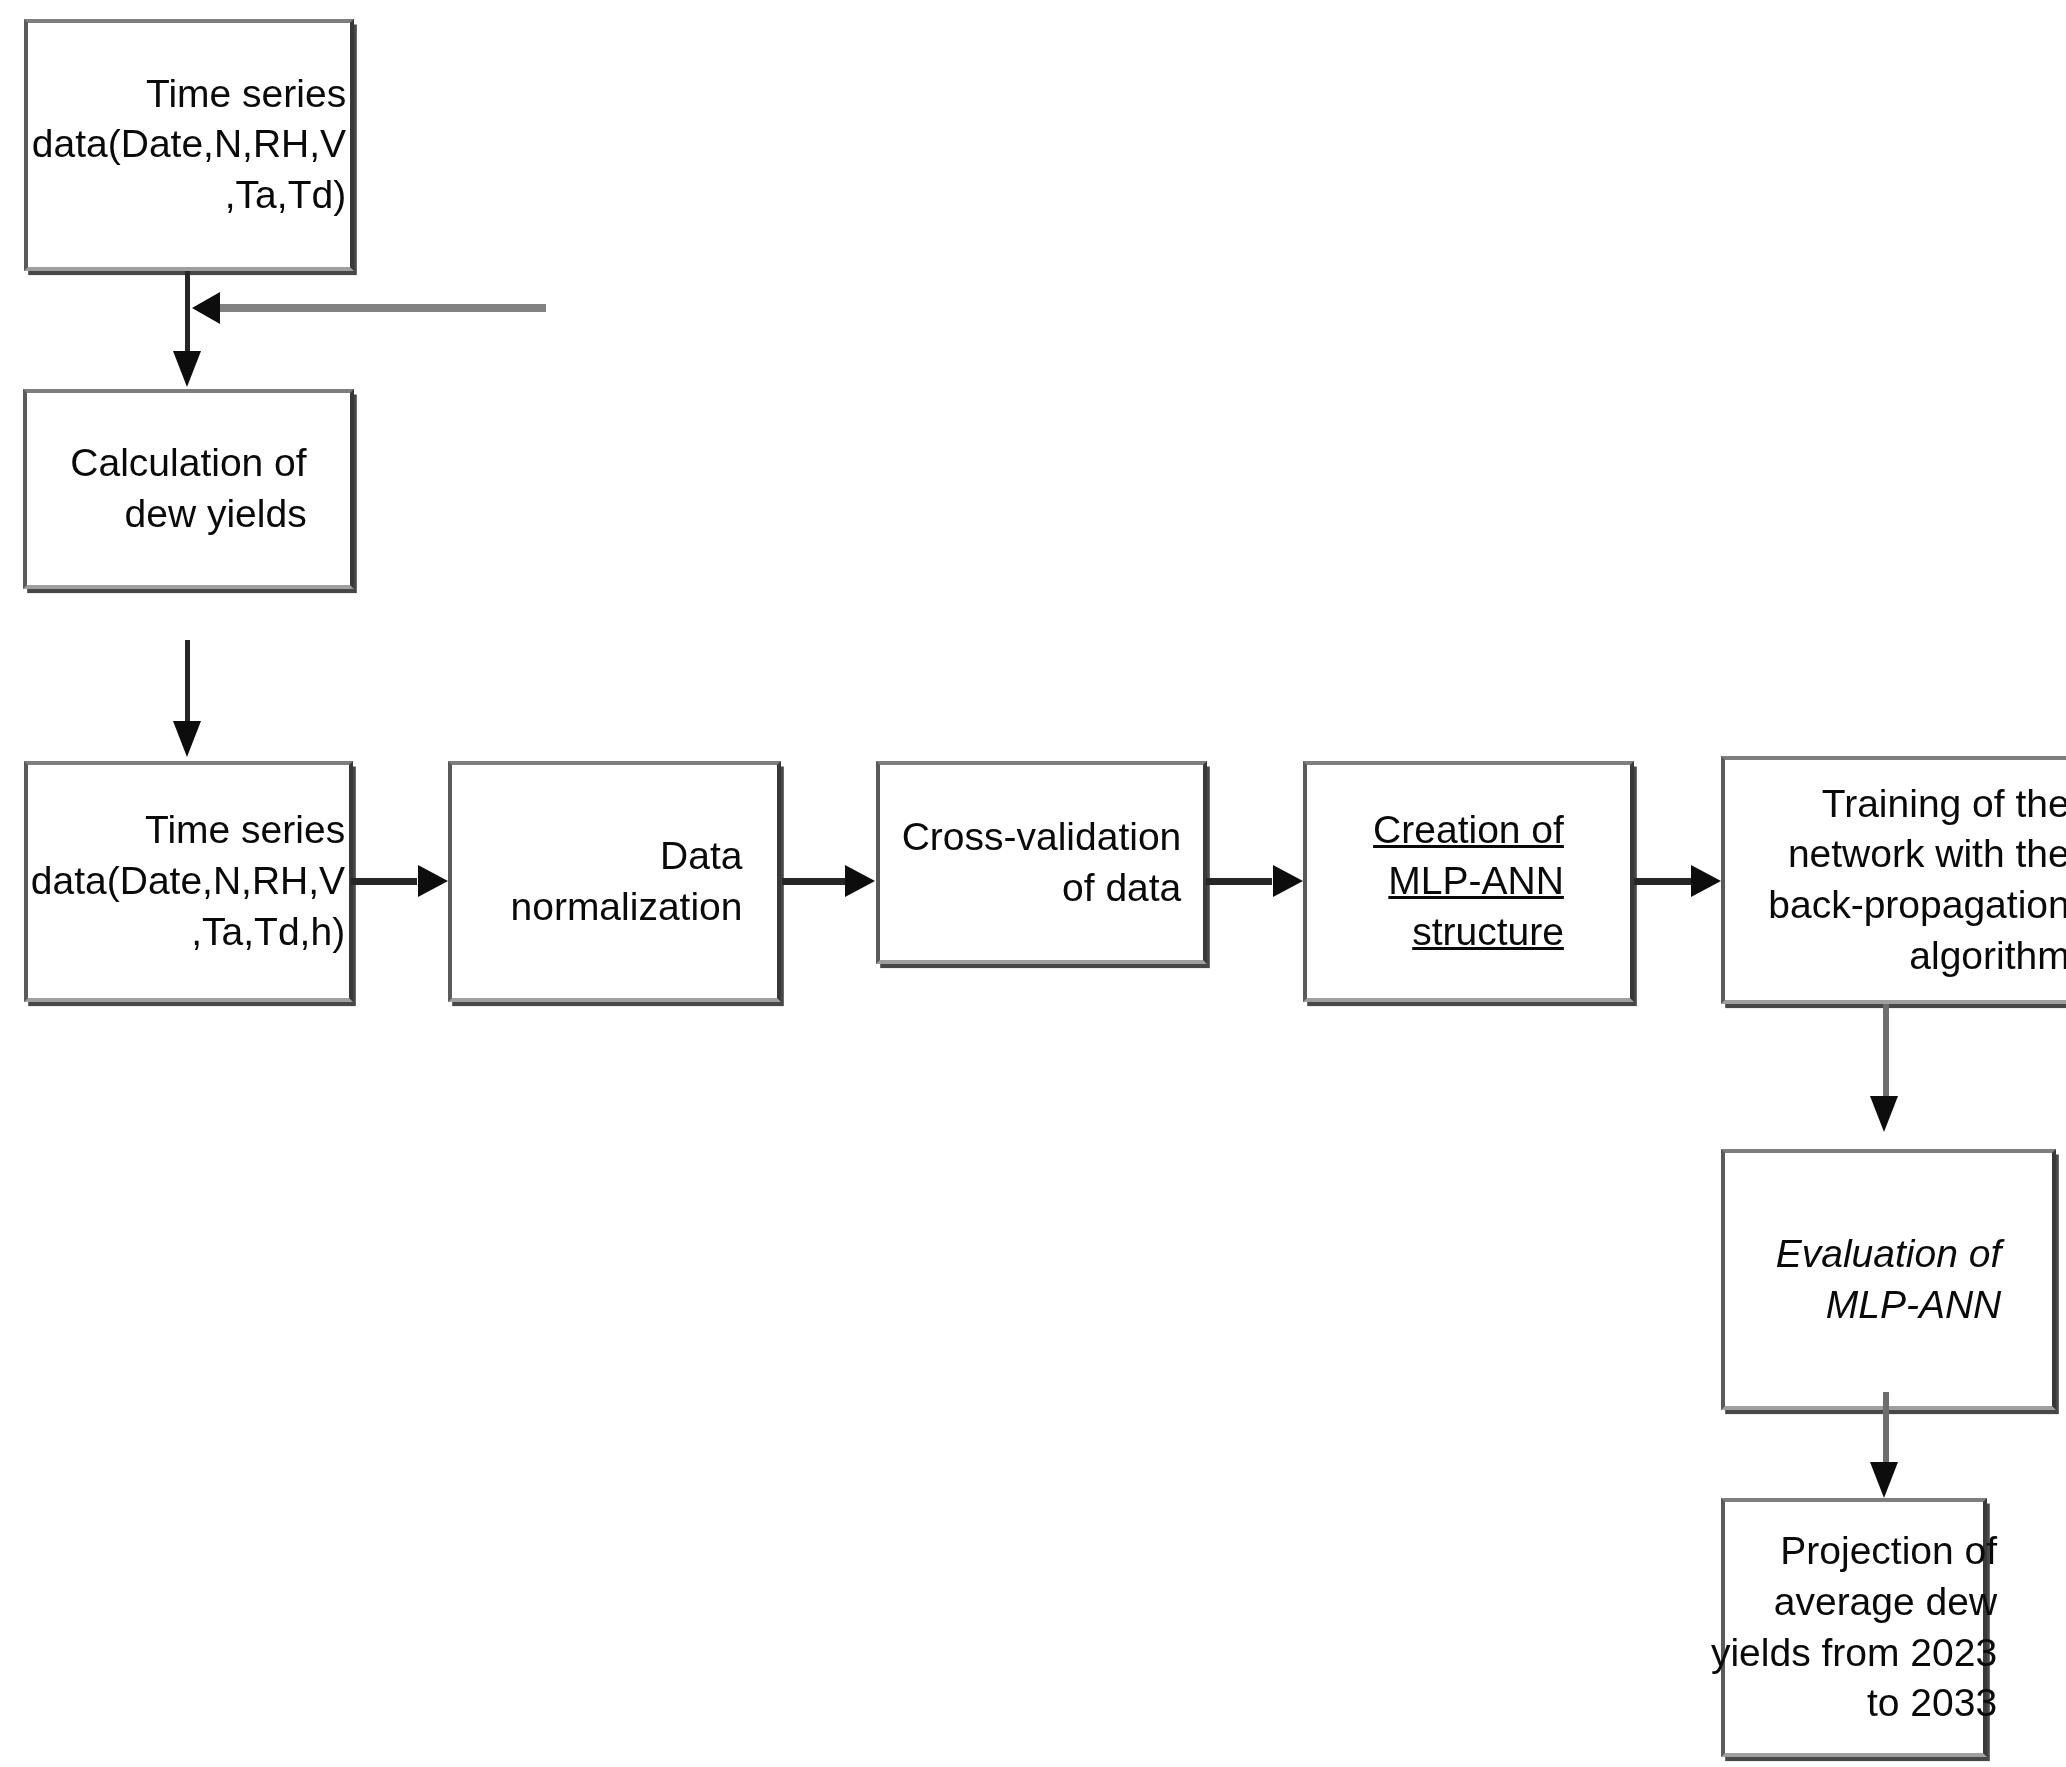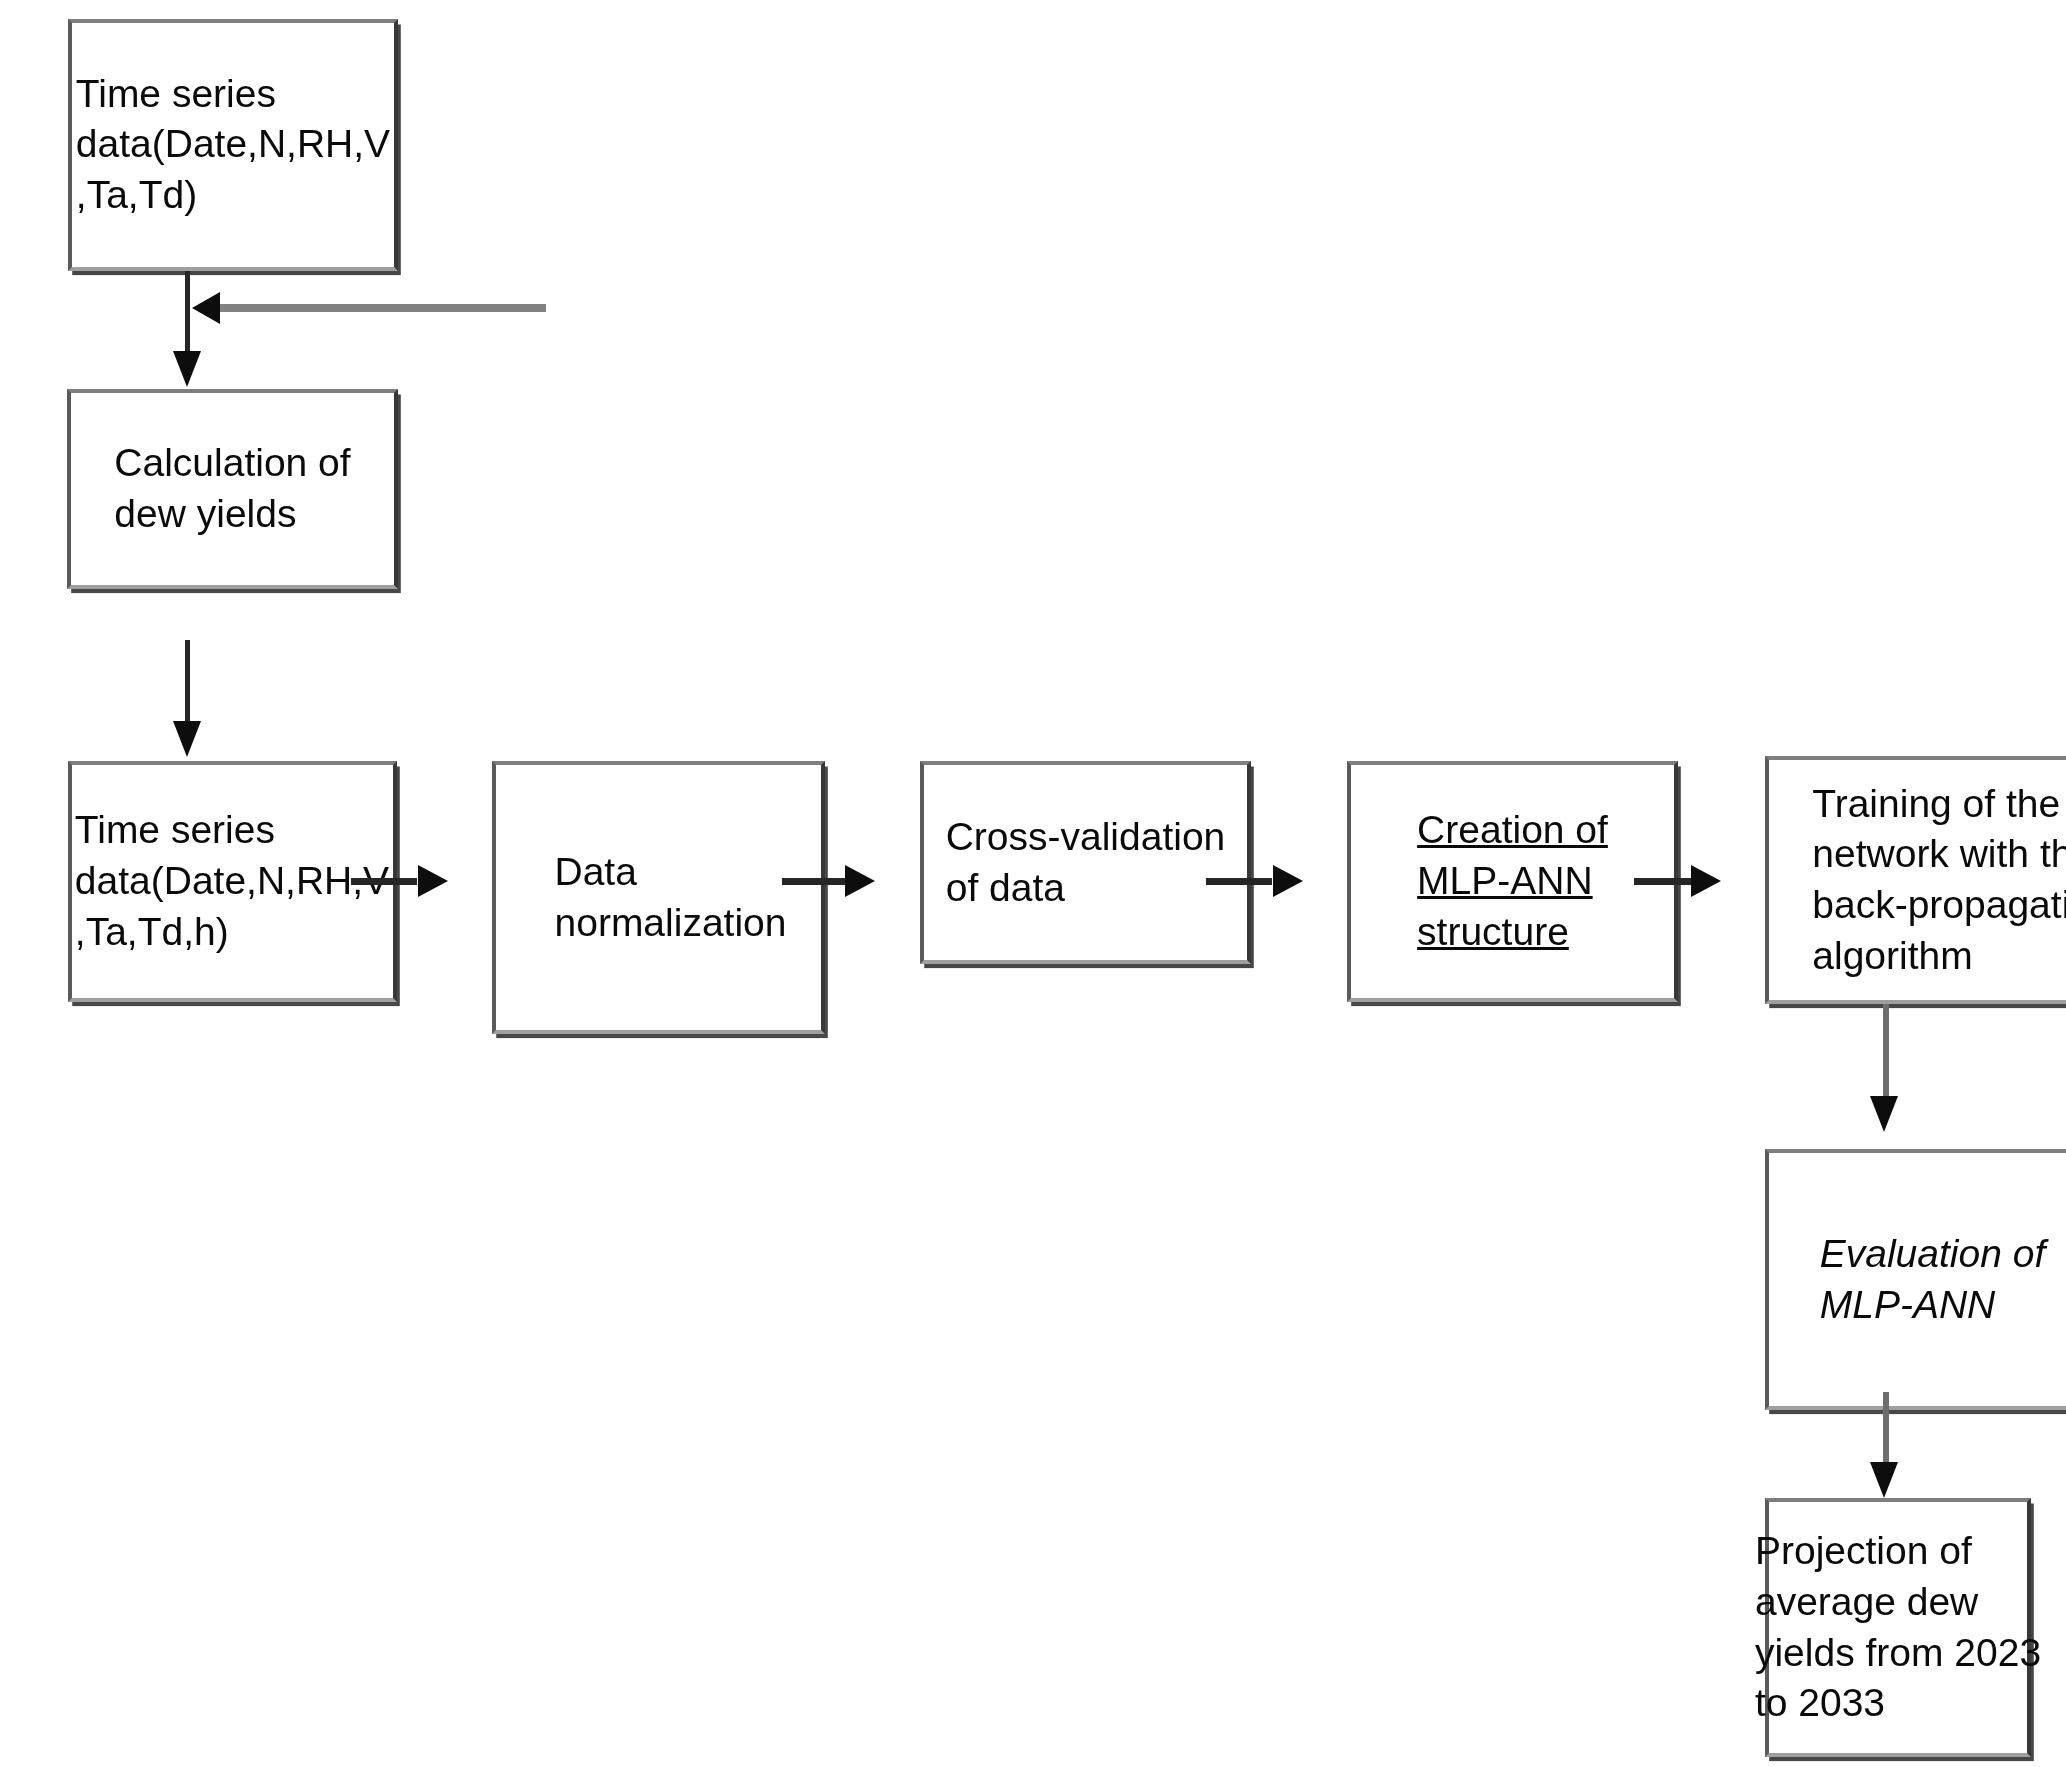--- a/index.html
+++ b/index.html
@@ -16,33 +16,32 @@
     background:#ffffff;
     border:4.8px solid #4e4e4e;
     border-top-color:#7e7e7e;
     border-bottom-color:#9f9f9f;
     border-left-color:#5a5a5a;
     border-right-color:#383838;
     box-shadow:3.5px 4.8px 0 -0.7px #474747;
     display:flex;
     align-items:center;
     justify-content:center;
-    text-align:left;
+    text-align:right;
     white-space:pre;
     font-size:39px;
     line-height:1.3;
     color:#0a0a0a;
-    margin-left:44px;
   }
   
   .b1 {left:24px;  top:18.7px;   width:330px; height:252px;}
   .b2 {left:546px; top:181px;  width:332px; height:249px;}
   .b3 {left:23px;  top:389px;  width:331px; height:200px;}
   .b4 {left:23.5px;  top:761px; width:329px; height:241px;}
-  .b5 {left:448px; top:761px; width:333px; height:273px;padding-left:24px;}
+  .b5 {left:448px; top:761px; width:333px; height:241px;padding-left:24px;}
   .b6 {left:876px;top:761px; width:331px; height:203px;}
   .b7 {left:1303px;top:761px; width:331px; height:241px;text-decoration:underline;}
   .b8 {left:1721px;top:756px; width:396px; height:248px;}
   .b9 {left:1721px;top:1149px; width:335px; height:261px;font-style:italic;}
   .b10{left:1721px;top:1498px; width:266px; height:259px;}
 
   
   .shaft{position:absolute;background:#262626;}
   .shaft.gray{background:#828282;}
   .sv1{left:185px;top:271px;width:4.8px;height:80px;}

